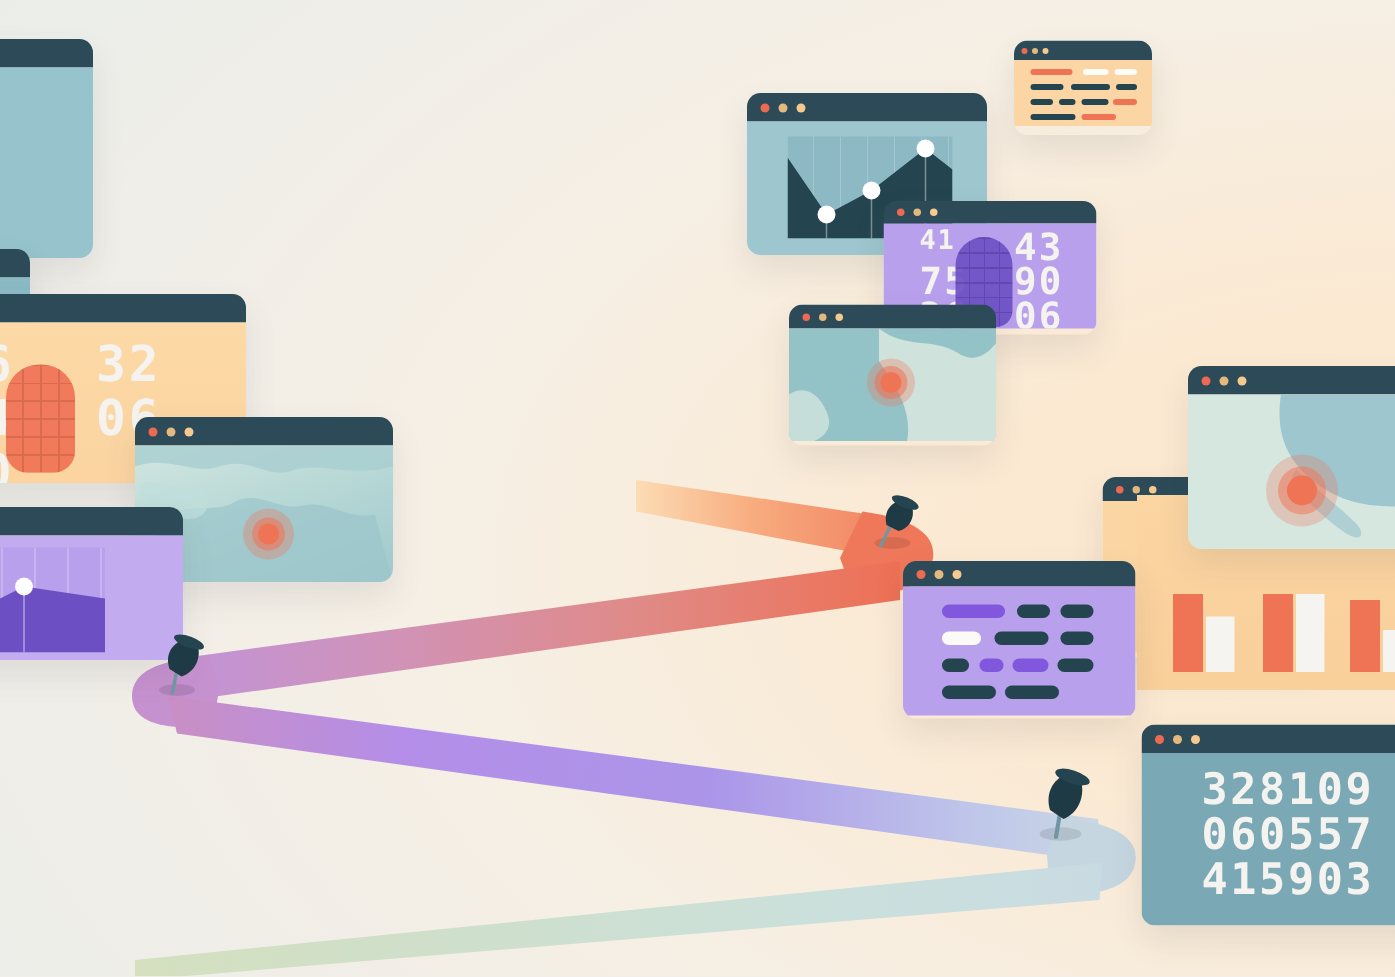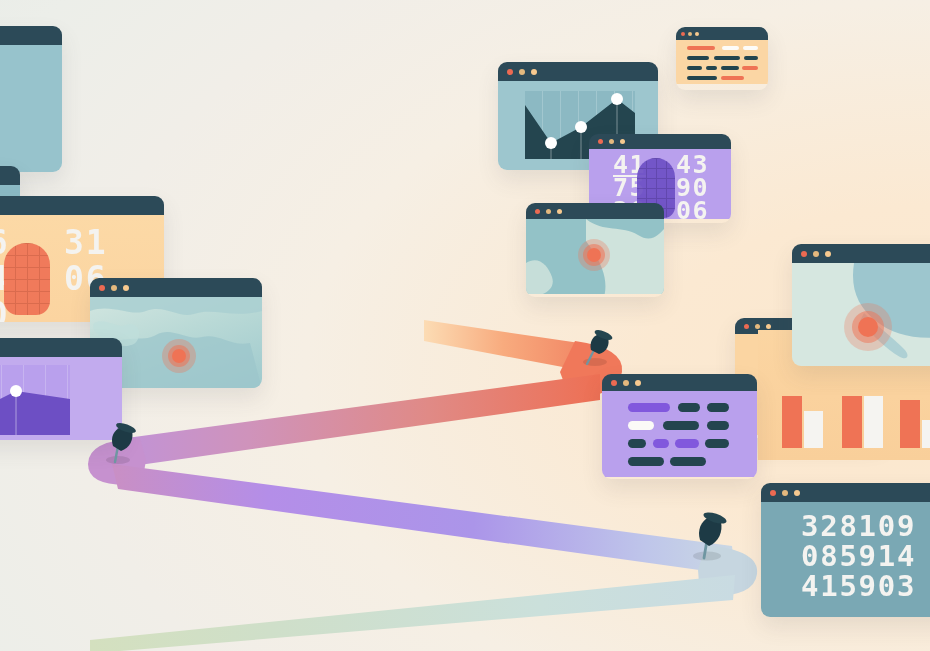--- a/index.html
+++ b/index.html
@@ -102,21 +102,21 @@
 
   <div class="win" style="left:-30px;top:166px;width:50px;height:48px;">
     <div class="bar"></div>
     <div class="body" style="background:#8bbac5;"></div>
   </div>
 
   <div class="win" style="left:-46px;top:196px;width:210px;height:126px;">
     <div class="bar"></div>
     <div class="body" style="background:linear-gradient(180deg,#fcd9a6 0%,#fbd4a0 100%);">
       <div class="nums" style="left:12px;top:10px;font-size:33px;">26</div>
-      <div class="nums" style="left:110px;top:10px;font-size:33px;">31</div>
+      <div class="nums" style="left:110px;top:10px;font-size:33px;">32</div>
       <div class="nums" style="left:12px;top:46px;font-size:33px;">74</div>
       <div class="nums" style="left:110px;top:46px;font-size:33px;">06</div>
       <div class="nums" style="left:12px;top:82px;font-size:33px;">90</div>
 
       <div style="position:absolute;left:50px;top:28px;width:46px;height:72px;background:#ef7355;
                   border-radius:22px 22px 14px 14px;opacity:.93;"></div>
       <div style="position:absolute;left:50px;top:28px;width:46px;height:72px;opacity:.18;
                   background:
                    repeating-linear-gradient(0deg,transparent 0 11px,#7a2a18 11px 12px),
                    repeating-linear-gradient(90deg,transparent 0 11px,#7a2a18 11px 12px);
@@ -205,21 +205,21 @@
     </div>
   </div>
 
   <div class="win" style="left:589px;top:134px;width:142px;height:89px;">
     <div class="bar" style="height:15px;">
       <span class="dot d1" style="width:5px;height:5px;"></span>
       <span class="dot d2" style="width:5px;height:5px;"></span>
       <span class="dot d3" style="width:5px;height:5px;"></span>
     </div>
     <div class="body" style="background:#b9a0ed;">
-      <div class="nums" style="left:24px;top:2px;font-size:25px;text-decoration:underline;">41</div>
+      <div class="nums" style="left:24px;top:2px;font-size:18px;">41</div>
       <div class="nums" style="left:87px;top:2px;font-size:25px;">43</div>
       <div class="nums" style="left:24px;top:25px;font-size:25px;">75</div>
       <div class="nums" style="left:87px;top:25px;font-size:25px;">90</div>
       <div class="nums" style="left:24px;top:48px;font-size:25px;">26</div>
       <div class="nums" style="left:87px;top:48px;font-size:25px;">06</div>
       <div style="position:absolute;left:48px;top:9px;width:38px;height:60px;background:#6d4fc4;
                   border-radius:19px 19px 11px 11px;opacity:.92;"></div>
       <div style="position:absolute;left:48px;top:9px;width:38px;height:60px;opacity:.22;
                   background:
                    repeating-linear-gradient(0deg,transparent 0 9px,#2b1a55 9px 10px),
@@ -305,21 +305,21 @@
   </div>
 
   <div class="win" style="left:761px;top:483px;width:200px;height:134px;">
     <div class="bar">
       <span class="dot d1"></span>
       <span class="dot d2"></span>
       <span class="dot d3"></span>
     </div>
     <div class="body" style="background:#7aa8b4;">
       <div class="nums" style="left:40px;top:8px;font-size:29px;">328109</div>
-      <div class="nums" style="left:40px;top:38px;font-size:29px;">085914</div>
+      <div class="nums" style="left:40px;top:38px;font-size:29px;">060557</div>
       <div class="nums" style="left:40px;top:68px;font-size:29px;">415903</div>
     </div>
   </div>
 
   <svg class="pin" style="left:575px;top:326px;" width="44" height="44" viewBox="0 0 44 44">
     <ellipse cx="20" cy="36" rx="12" ry="4" fill="#000" opacity=".10"></ellipse>
     <path d="M12,38 L19,24" stroke="#6f96a2" stroke-width="2.2" stroke-linecap="round"></path>
     <path d="M16,24 C14,16 18,10 24,8 L33,12 C35,18 32,26 24,28 Z" fill="#1d3a45"></path>
     <ellipse cx="28.5" cy="9" rx="9.5" ry="3.6" fill="#24454f" transform="rotate(22 28.5 9)"></ellipse>
   </svg>

